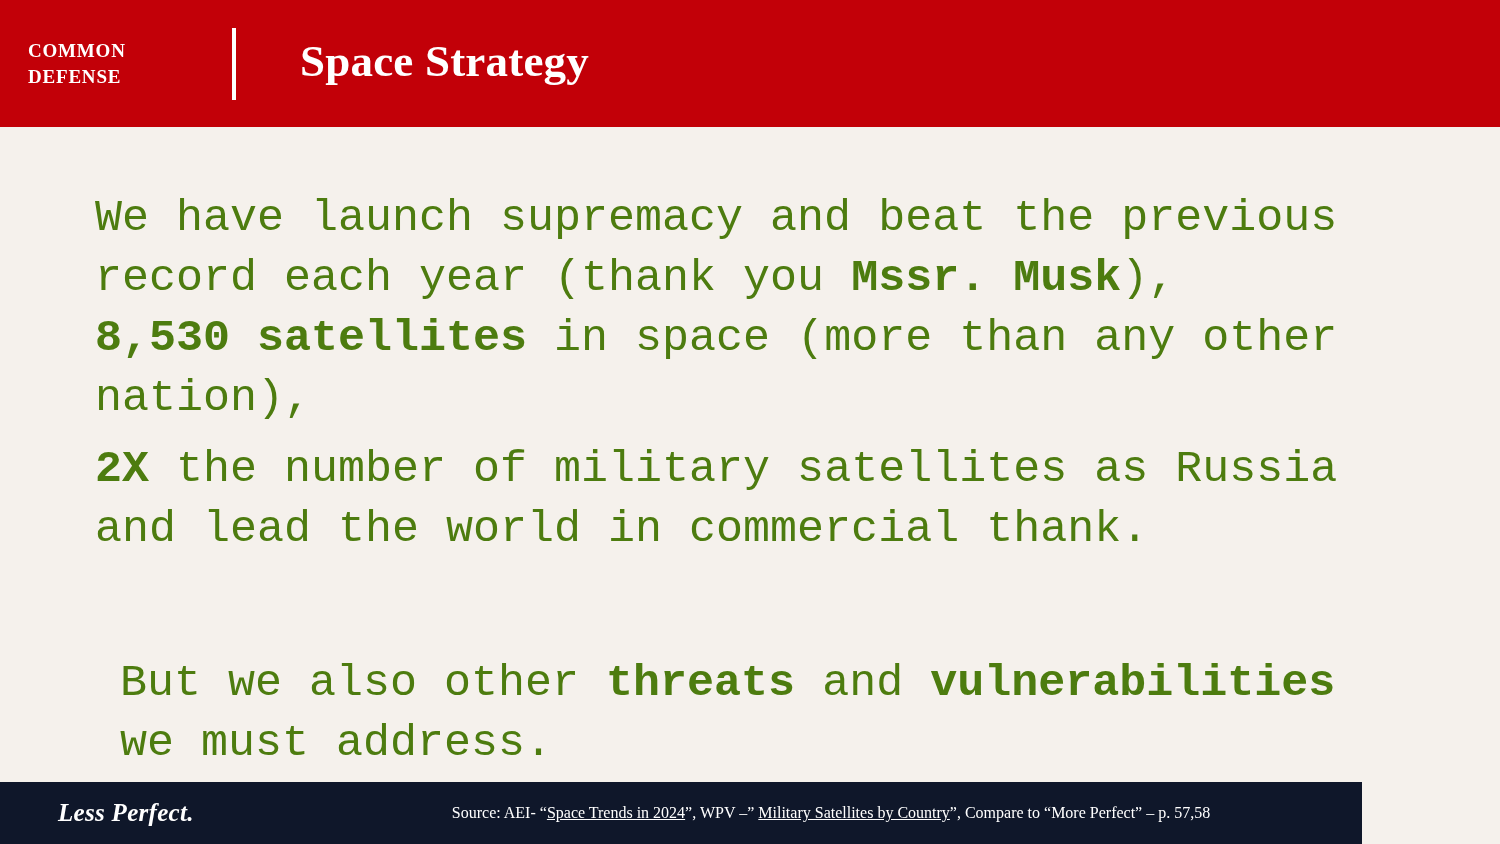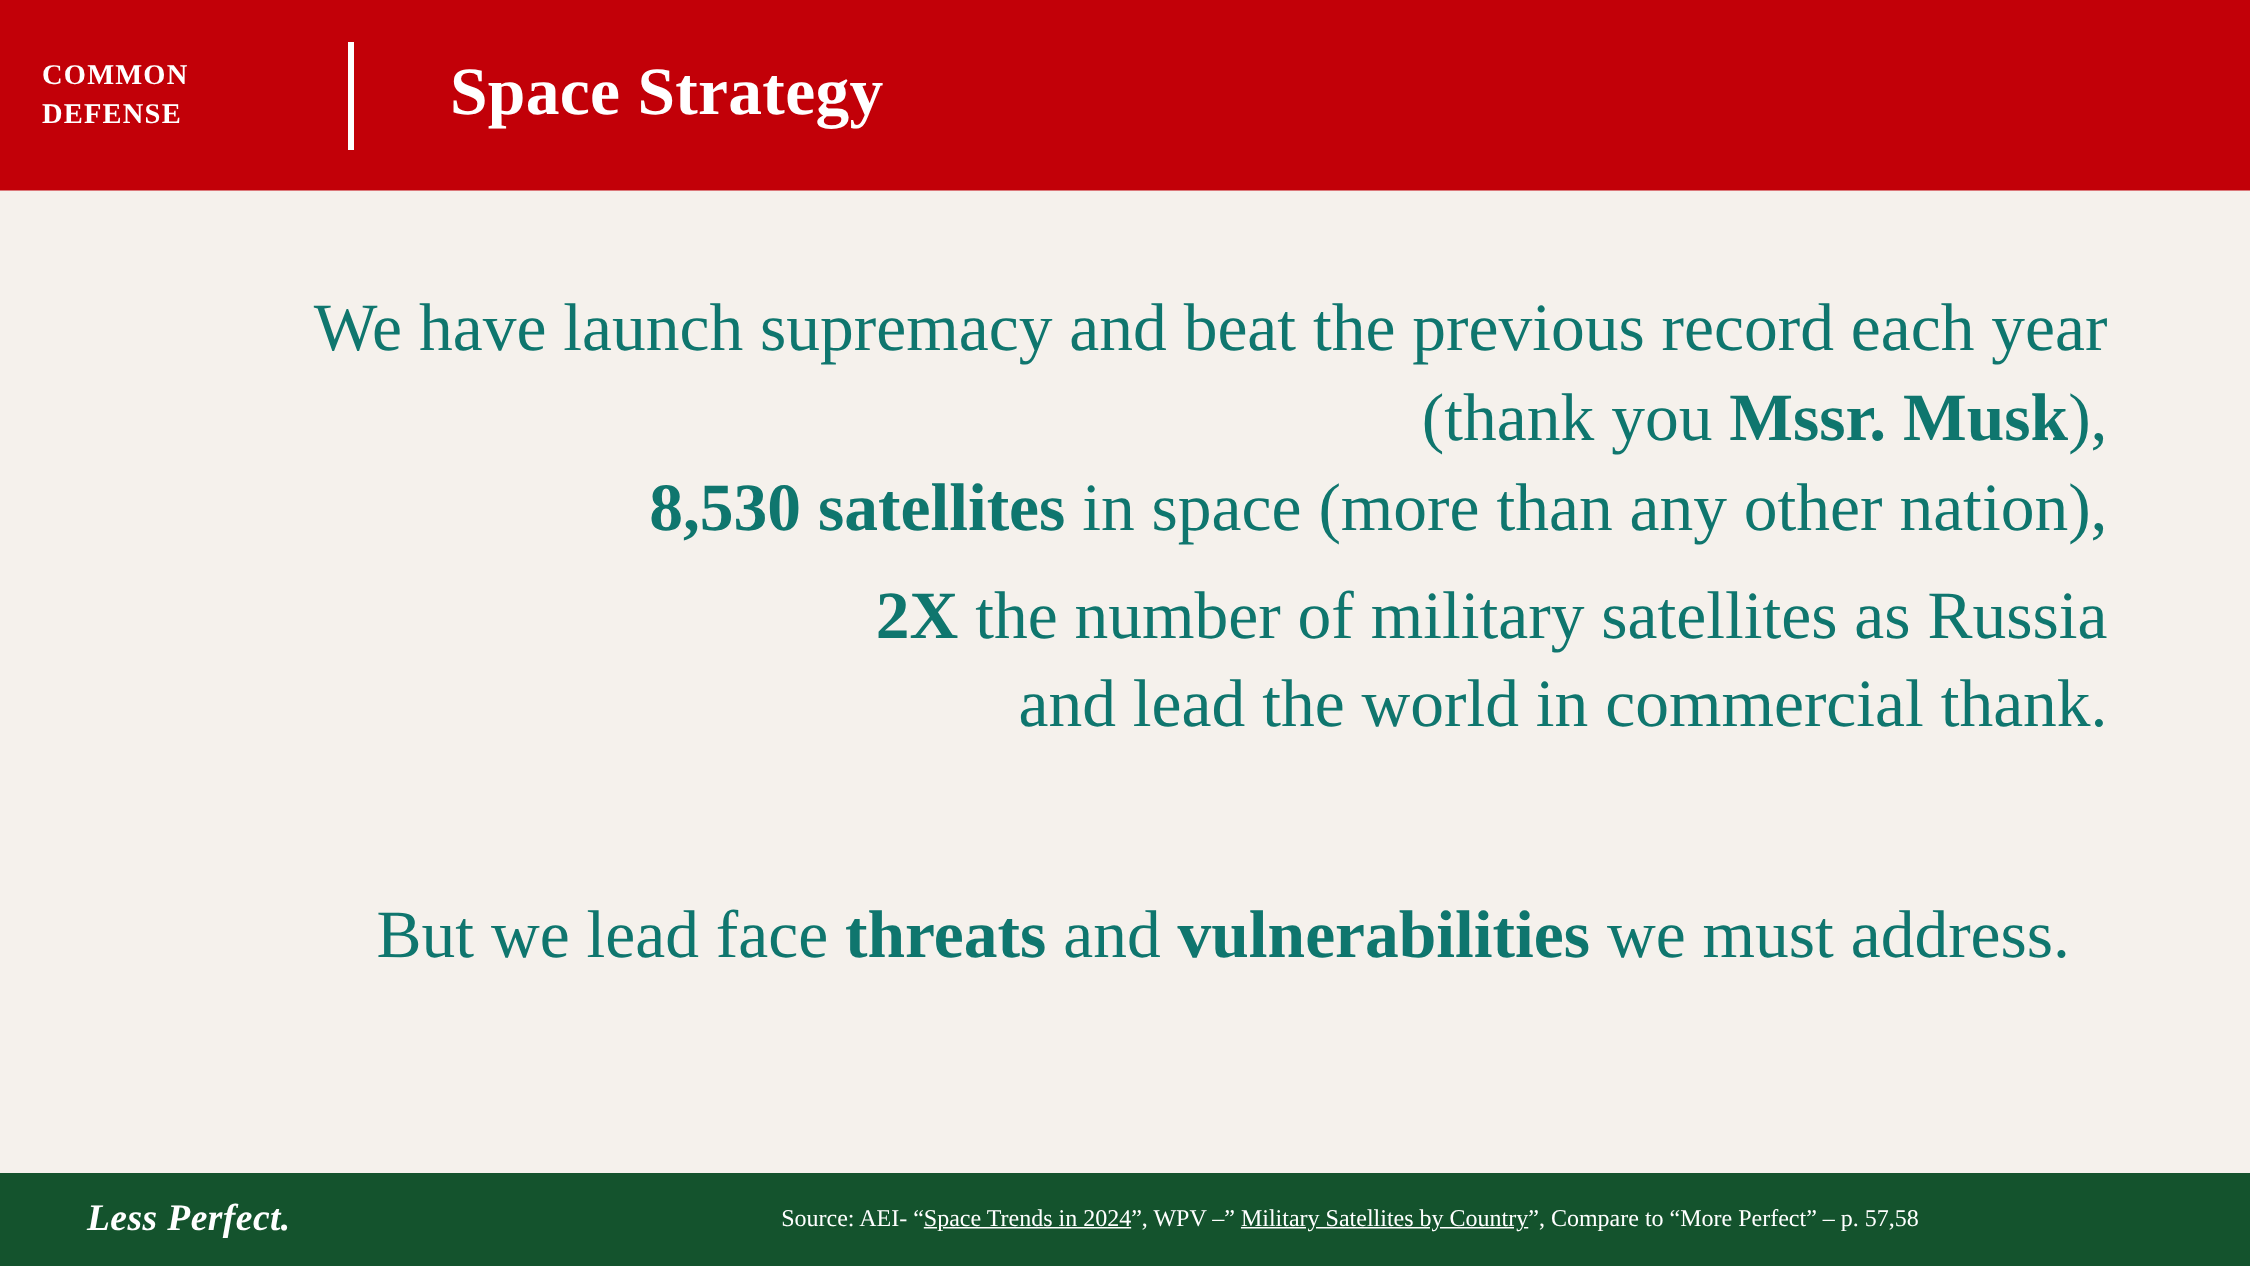--- a/index.html
+++ b/index.html
@@ -69,23 +69,23 @@
   .body-area {
     position: absolute;
     top: 127px;
     left: 0;
     width: 1500px;
     height: 655px;
     box-sizing: border-box;
     padding: 62px 58px 0 58px;
   }
   .para {
-    text-align: right;
-    color: #0f766e;
-    font-family: Liberation Serif, serif;
+    text-align: left;
+    color: #4d7c0f;
+    font-family: Liberation Mono, monospace;
     font-size: 45px;
     line-height: 1.33;
   }
   .para b {
     font-weight: bold;
   }
   .para.block-1 {
     margin: 0 auto;
     max-width: 1310px;
   }
@@ -95,23 +95,23 @@
   .para.block-2 {
     margin: 94px auto 0 auto;
     max-width: 1260px;
   }
 
   
   .footer {
     position: absolute;
     left: 0;
     bottom: 0;
-    width: 1500px;
+    width: 1362px;
     height: 62px;
-    background: #14532d;
+    background: #0f172a;
     display: flex;
     align-items: center;
     box-sizing: border-box;
   }
   .footer-brand {
     width: 300px;
     padding-left: 58px;
     box-sizing: border-box;
     color: #ffffff;
     font-family: "Liberation Serif", serif;
@@ -164,21 +164,21 @@
       <br>
       <b>8,530 satellites</b><span> in space (more than any other nation),</span>
       <div class="line-2x">
         <b>2X</b><span> the number of military satellites as Russia</span>
         <br>
         <span>and lead the world in commercial thank.</span>
       </div>
     </div>
 
     <div class="para block-2">
-      <span>But we lead face </span><b>threats</b><span> and </span><b>vulnerabilities</b><span> we must address.</span>
+      <span>But we also other </span><b>threats</b><span> and </span><b>vulnerabilities</b><span> we must address.</span>
     </div>
 
   </div>
 
   <div class="footer">
     <div class="footer-brand">Less Perfect.</div>
     <div class="footer-source">
       <span>Source: AEI- “</span><span class="lnk">Space Trends in 2024</span><span>”, WPV –” </span><span class="lnk">Military Satellites by Country</span><span>”, Compare to “More Perfect” – p. 57,58</span>
     </div>
   </div>

